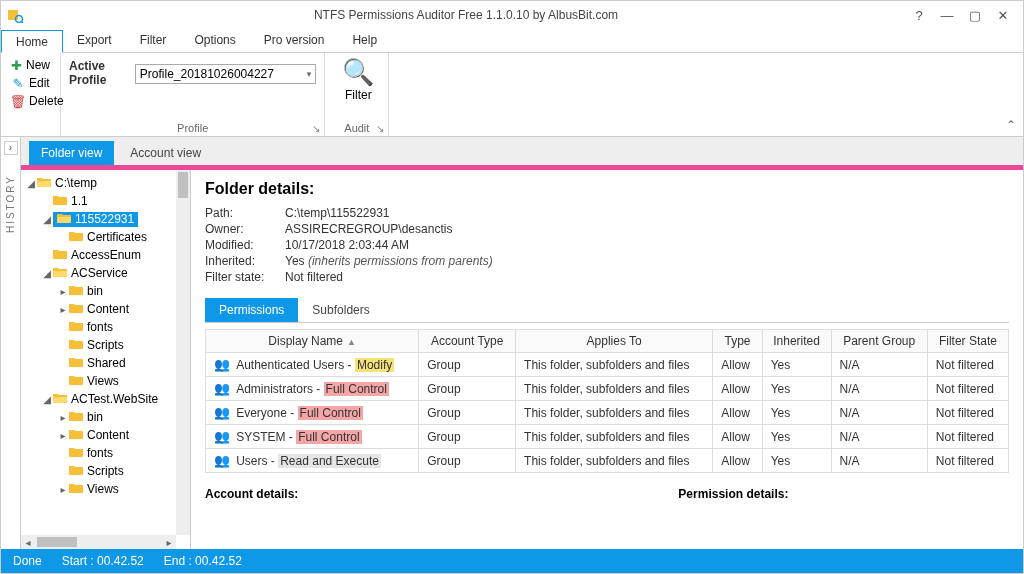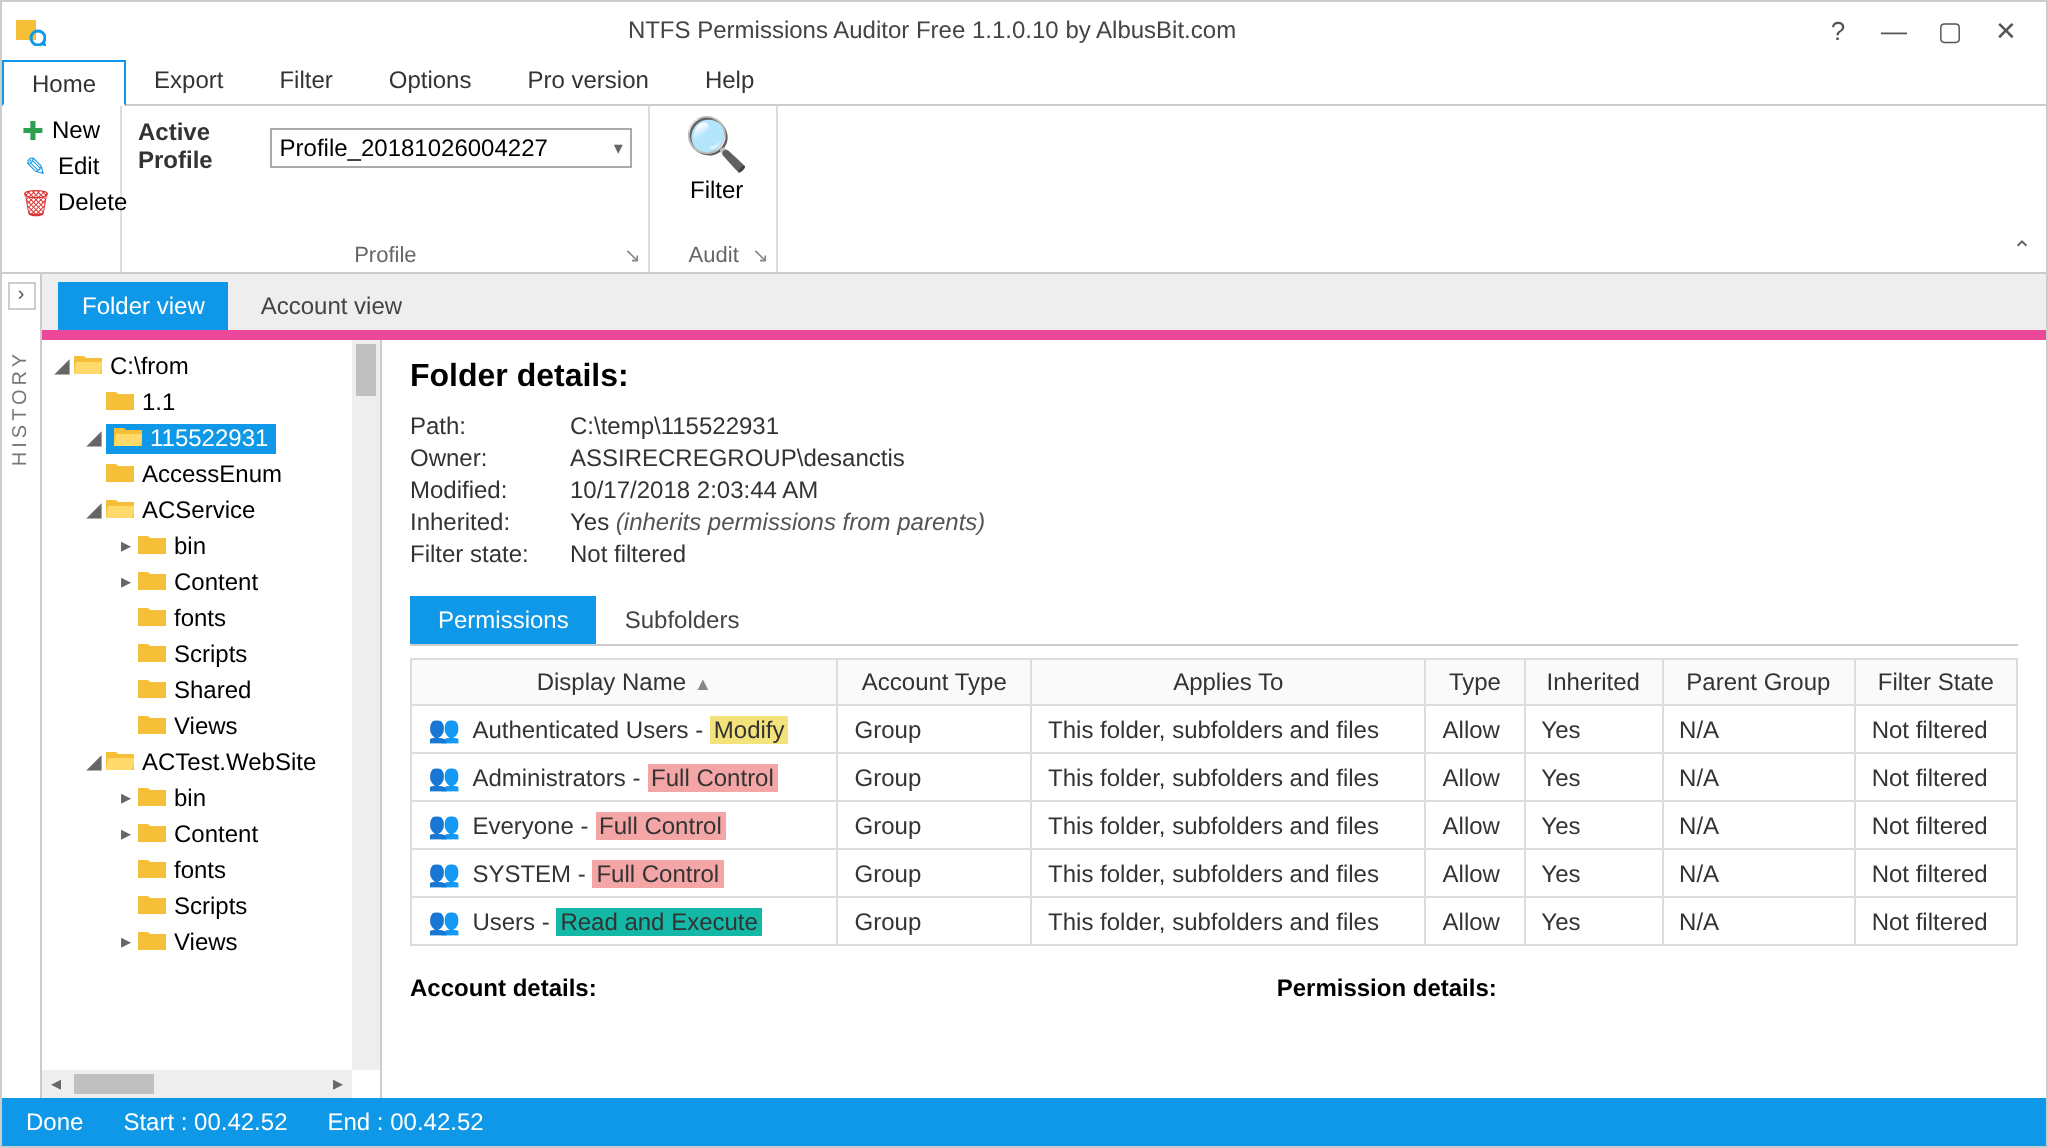--- a/index.html
+++ b/index.html
@@ -53,22 +53,22 @@
 .sub-tabs { margin-top: 14px; display: flex; border-bottom: 1px solid #ccc; }
 .stab { padding: 5px 14px; cursor: pointer; color: #444; }
 .stab.active { background: #0F98E8; color: #fff; }
 table.perm { width: 100%; border-collapse: collapse; margin-top: 6px; }
 table.perm th, table.perm td { border: 1px solid #ddd; padding: 4px 8px; text-align: left; font-size: 12px; color: #333; }
 table.perm th { background: #fafafa; font-weight: normal; }
 table.perm th .sort { font-size: 9px; color: #888; margin-left: 4px; }
 .grp-ico { color: #2e9e4f; margin-right: 6px; font-size: 13px; }
 .hl-red { background: #f4a6a6; padding: 0 2px; }
 .hl-yellow { background: #f4e27a; padding: 0 2px; }
-.hl-green { background: #14b8a6; padding: 0 2px; }
-.lower-headings { display: flex; margin-top: 14px; }
+.hl-green { background: #e5e5e5; padding: 0 2px; }
+.lower-headings { display: flex; margin-top: 14px; gap: 40px; }
 .lower-headings div { font-weight: bold; }
 .status-bar { height: 24px; background: #0F98E8; color: #fff; display: flex; align-items: center; padding: 0 12px; gap: 20px; }
 svg.folder-svg { width: 14px; height: 12px; }
 </style>
 </head>
 <body>
 
 <div class="title-bar">
   <span class="icon">
     <svg viewBox="0 0 16 16">
@@ -146,40 +146,49 @@
 
       <div class="tree-pane">
         <div class="tree-scroll" id="tree-host">
           <div class="tree-node" style="padding-left: 4px;">
               <span class="tw">◢</span>
               <span class="lbl-wrap">
                 <span class="fld"><svg class="folder-svg" viewBox="0 0 14 12">
                     <path fill="#f5c038" d="M0 2h5l1 1h8v8H0z"></path>
                     <path fill="#ffda6b" d="M1 5h14l-2 6H0z"></path>
                   </svg></span>
-                <span>C:\from</span>
+                <span>C:\temp</span>
               </span>
             </div>
             <div class="tree-node" style="padding-left: 20px;">
               <span class="tw">&nbsp;</span>
               <span class="lbl-wrap">
                 <span class="fld"><svg class="folder-svg" viewBox="0 0 14 12">
                     <path fill="#f5c038" d="M0 2h5l1 1h8v8H0z"></path>
                   </svg></span>
                 <span>1.1</span>
               </span>
             </div>
             <div class="tree-node selected" style="padding-left: 20px;">
               <span class="tw">◢</span>
               <span class="lbl-wrap">
                 <span class="fld"><svg class="folder-svg" viewBox="0 0 14 12">
                     <path fill="#f5c038" d="M0 2h5l1 1h8v8H0z"></path>
                     <path fill="#ffda6b" d="M1 5h14l-2 6H0z"></path>
                   </svg></span>
                 <span>115522931</span>
+              </span>
+            </div>
+            <div class="tree-node" style="padding-left: 36px;">
+              <span class="tw">&nbsp;</span>
+              <span class="lbl-wrap">
+                <span class="fld"><svg class="folder-svg" viewBox="0 0 14 12">
+                    <path fill="#f5c038" d="M0 2h5l1 1h8v8H0z"></path>
+                  </svg></span>
+                <span>Certificates</span>
               </span>
             </div>
             <div class="tree-node" style="padding-left: 20px;">
               <span class="tw">&nbsp;</span>
               <span class="lbl-wrap">
                 <span class="fld"><svg class="folder-svg" viewBox="0 0 14 12">
                     <path fill="#f5c038" d="M0 2h5l1 1h8v8H0z"></path>
                   </svg></span>
                 <span>AccessEnum</span>
               </span>

